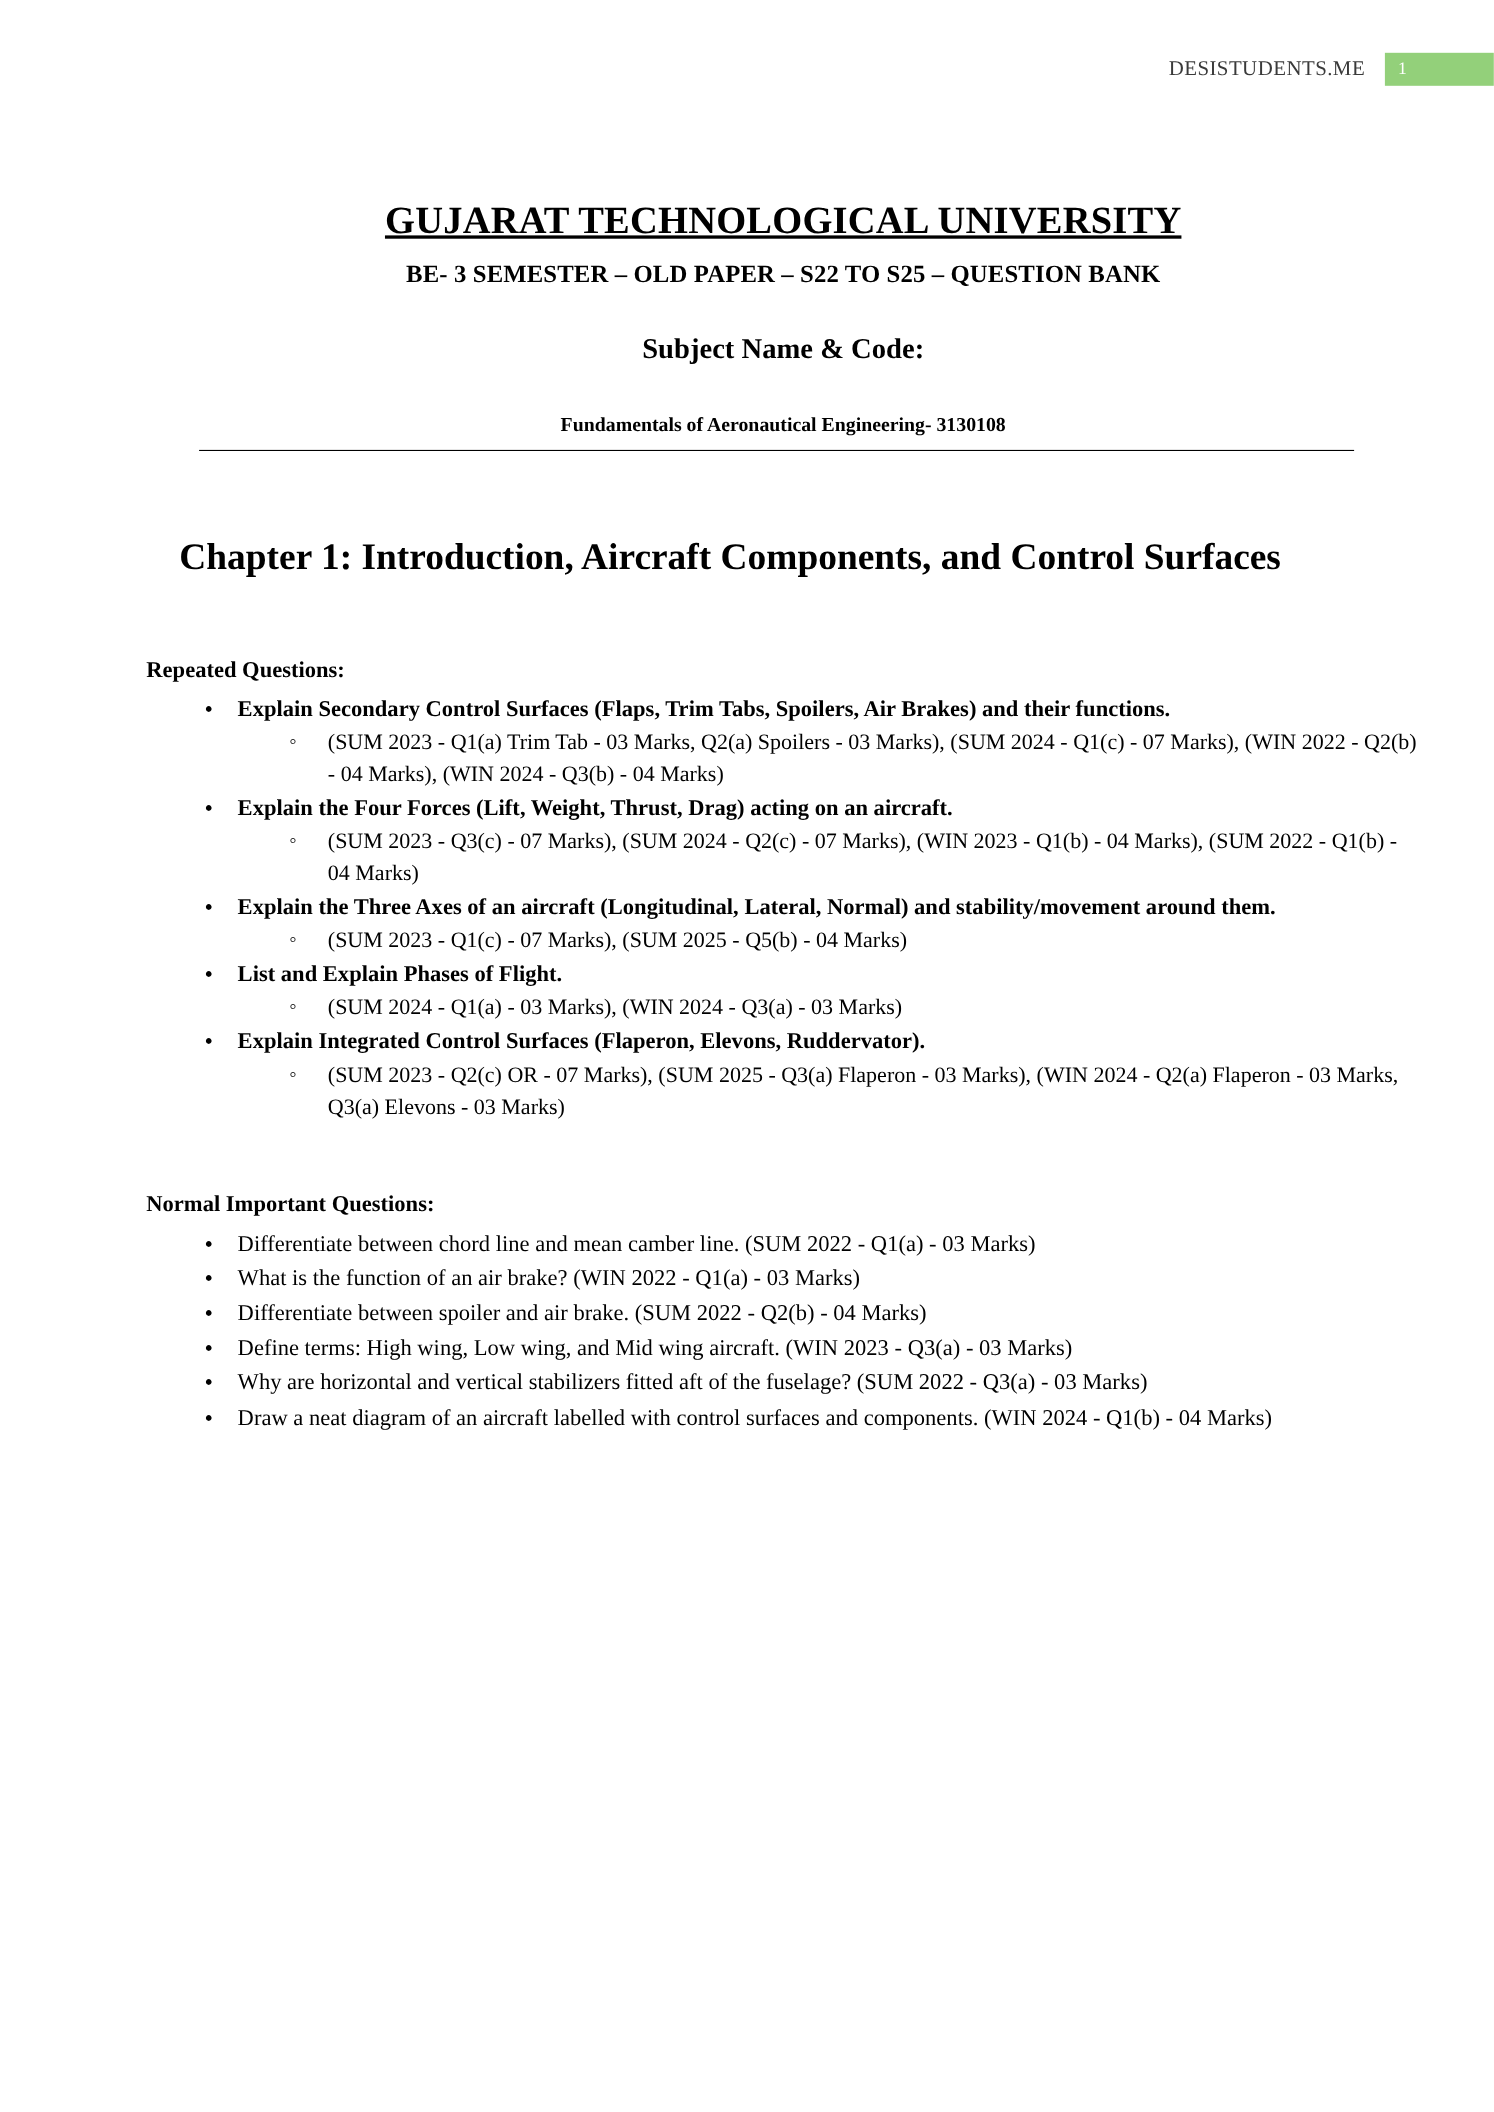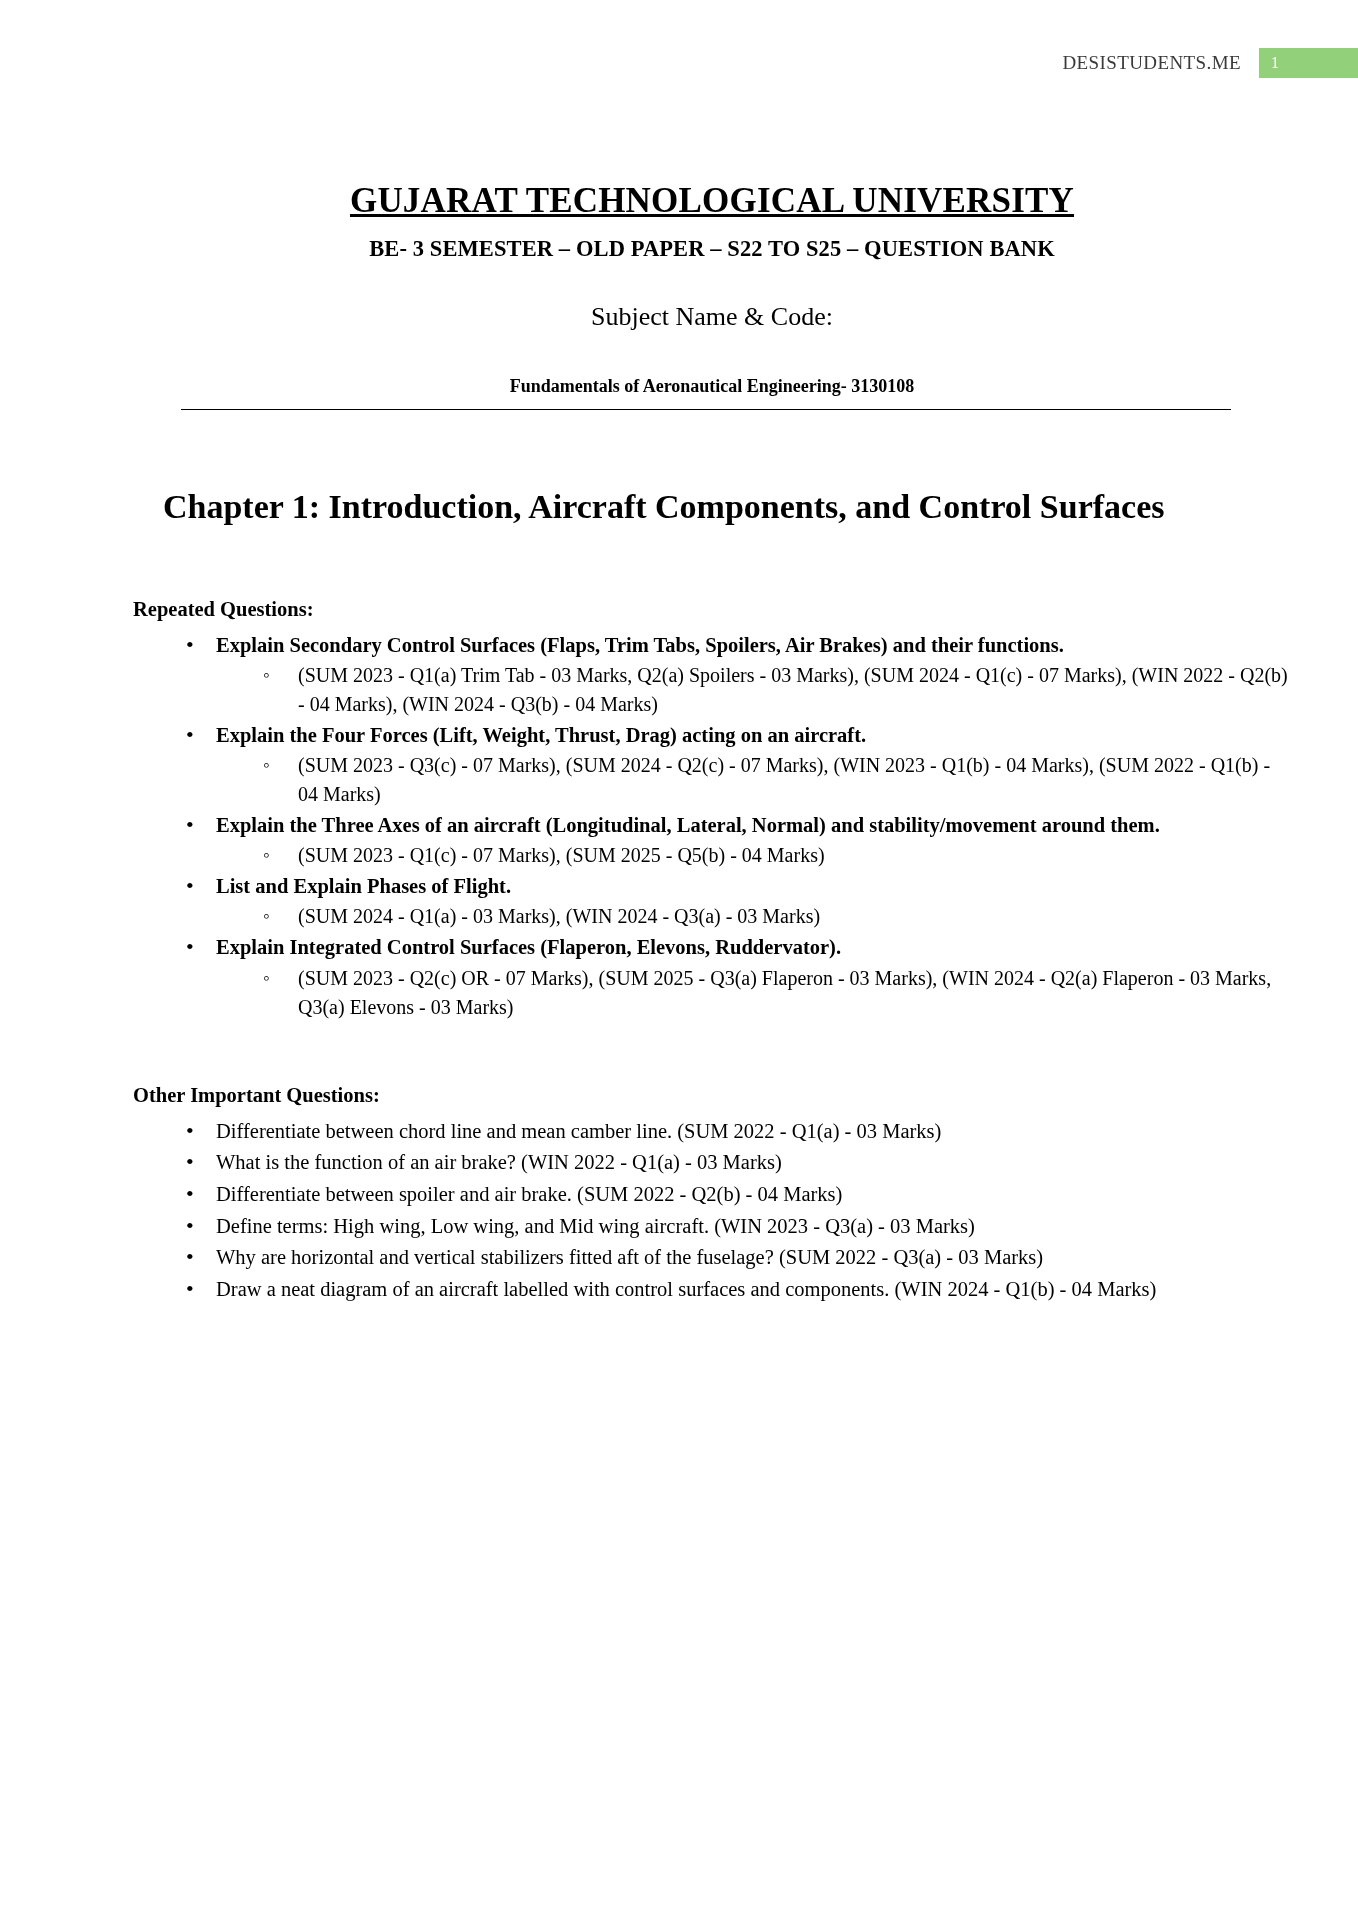--- a/index.html
+++ b/index.html
@@ -67,21 +67,21 @@
     text-decoration: underline;
   }
   .paper-line {
     font-size: 22.5px;
     font-weight: bold;
     margin-top: 14px;
     letter-spacing: 0.1px;
   }
   .subject-label {
     font-size: 26px;
-    font-weight: normal;
+    font-weight: bold;
     margin-top: 40px;
   }
   .subject-name {
     font-size: 18px;
     font-weight: bold;
     margin-top: 44px;
   }
   .rule {
     border: none;
     border-top: 1.6px solid #000;
@@ -221,21 +221,21 @@
     <li>
       <div class="q-bold">Explain Integrated Control Surfaces (Flaperon, Elevons, Ruddervator).</div>
       <ul class="lvl2">
         <li>
           <div class="ref">(SUM 2023 - Q2(c) OR - 07 Marks), (SUM 2025 - Q3(a) Flaperon - 03 Marks), (WIN 2024 - Q2(a) Flaperon - 03 Marks, Q3(a) Elevons - 03 Marks)</div>
         </li>
       </ul>
     </li>
   </ul>
 
-  <div class="section-label second">Other Important Questions:</div>
+  <div class="section-label second">Normal Important Questions:</div>
 
   <ul class="lvl1">
     <li class="empty-bullet-item">
       <div class="q-plain">Differentiate between chord line and mean camber line. (SUM 2022 - Q1(a) - 03 Marks)</div>
     </li>
     <li>
       <div class="q-plain">What is the function of an air brake? (WIN 2022 - Q1(a) - 03 Marks)</div>
     </li>
     <li>
       <div class="q-plain">Differentiate between spoiler and air brake. (SUM 2022 - Q2(b) - 04 Marks)</div>

